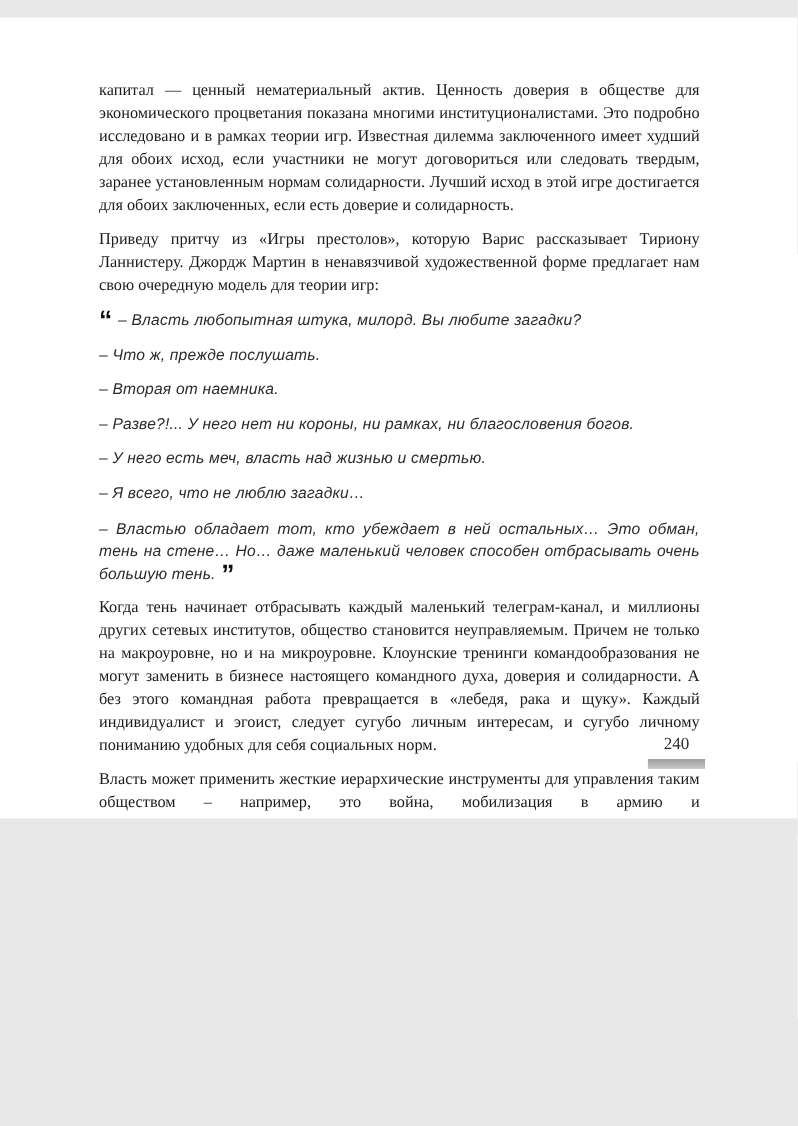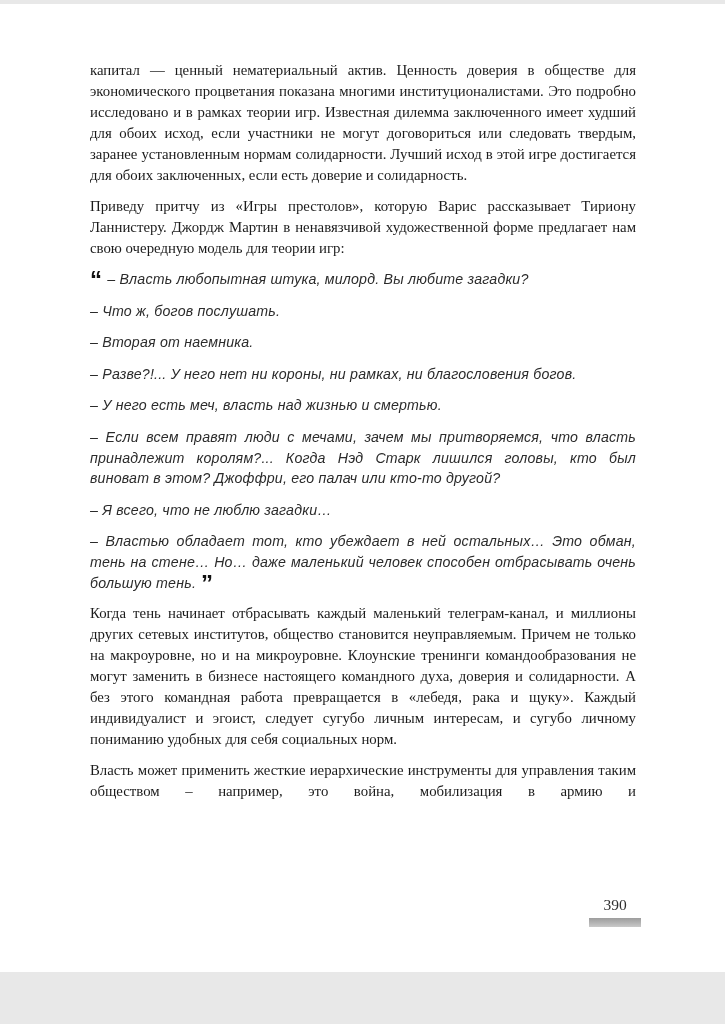--- a/index.html
+++ b/index.html
@@ -1,20 +1,20 @@
 <!DOCTYPE html>
 <html><head>
 <meta charset="utf-8">
 <style>
   * { box-sizing: border-box; }
   html, body { margin: 0; padding: 0; background: #e8e8e8; }
   .page {
     width: 725px;
-    height: 968px;
-    margin: 4px auto;
+    height: 728px;
+    margin: 16px auto;
     background: #ffffff;
     position: relative;
     overflow: hidden;
     font-family: "Liberation Serif", "DejaVu Serif", serif;
     color: #1b1b1b;
   }
   .text-block {
     position: absolute;
     left: 90px;
     top: 56px;
@@ -71,31 +71,30 @@
 <body>
 
 <div class="page">
   <div class="text-block">
 
     <p class="body-p">капитал — ценный нематериальный актив. Ценность доверия в обществе для экономического процветания показана многими институционалистами. Это подробно исследовано и в рамках теории игр. Известная дилемма заключенного имеет худший для обоих исход, если участники не могут договориться или следовать твердым, заранее установленным нормам солидарности. Лучший исход в этой игре достигается для обоих заключенных, если есть доверие и солидарность.</p>
     <p class="body-p">Приведу притчу из «Игры престолов», которую Варис рассказывает Тириону Ланнистеру. Джордж Мартин в ненавязчивой художественной форме предлагает нам свою очередную модель для теории игр:</p>
 
     <div class="quote-block">
       <p class="quote-p"><span class="qmark open">“</span><span>– Власть любопытная штука, милорд. Вы любите загадки?</span></p>
-      <p class="quote-p">– Что ж, богов послушать.</p>
+      <p class="quote-p">– Что ж, прежде послушать.</p>
       <p class="quote-p">– Вторая от наемника.</p>
       <p class="quote-p">– Разве?!... У него нет ни короны, ни рамках, ни благословения богов.</p>
       <p class="quote-p">– У него есть меч, власть над жизнью и смертью.</p>
-      <p class="quote-p">– Если всем правят люди с мечами, зачем мы притворяемся, что власть принадлежит королям?... Когда Нэд Старк лишился головы, кто был виноват в этом? Джоффри, его палач или кто-то другой?</p>
       <p class="quote-p">– Я всего, что не люблю загадки…</p>
       <p class="quote-p"><span>– Властью обладает тот, кто убеждает в ней остальных… Это обман, тень на стене… Но… даже маленький человек способен отбрасывать очень большую тень.</span><span class="qmark close">”</span></p>
     </div>
 
     <p class="body-p">Когда тень начинает отбрасывать каждый маленький телеграм-канал, и миллионы других сетевых институтов, общество становится неуправляемым. Причем не только на макроуровне, но и на микроуровне. Клоунские тренинги командообразования не могут заменить в бизнесе настоящего командного духа, доверия и солидарности. А без этого командная работа превращается в «лебедя, рака и щуку». Каждый индивидуалист и эгоист, следует сугубо личным интересам, и сугубо личному пониманию удобных для себя социальных норм.</p>
     <p class="body-p continues">Власть может применить жесткие иерархические инструменты для управления таким обществом – например, это война, мобилизация в армию и</p>
 
   </div>
 
   <div class="footer">
-    <div class="page-number">390</div>
+    <div class="page-number">240</div>
     <div class="page-bar"></div>
   </div>
 </div>
 
 </body></html>

